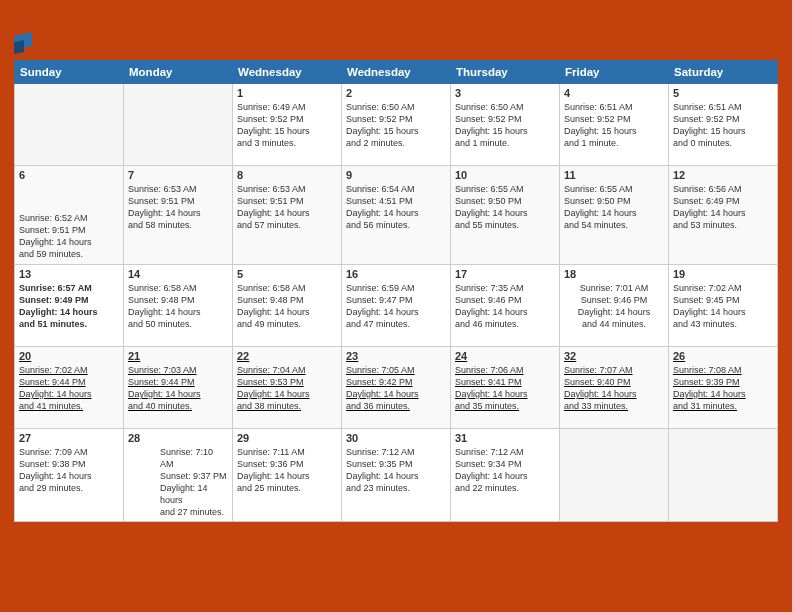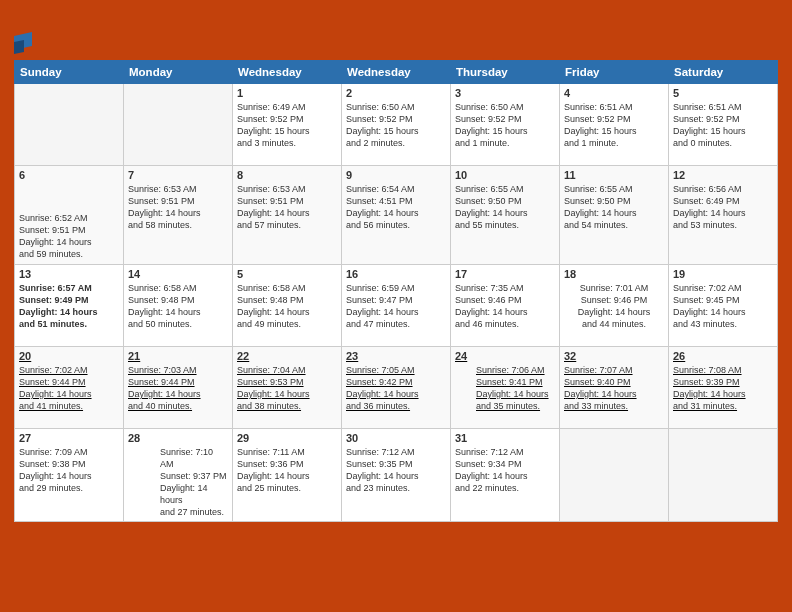--- a/index.html
+++ b/index.html
@@ -302,21 +302,21 @@
           </td>
           <td>
             <span class="day-number">23</span>
             <div class="day-info" style="white-space: pre-line;">Sunrise: 7:05 AM
 Sunset: 9:42 PM
 Daylight: 14 hours
 and 36 minutes.</div>
           </td>
           <td>
             <span class="day-number">24</span>
-            <div class="day-info" style="white-space: pre-line; margin-left: 21px;">Sunrise: 7:06 AM
+            <div class="day-info" style="white-space: pre-line;">Sunrise: 7:06 AM
 Sunset: 9:41 PM
 Daylight: 14 hours
 and 35 minutes.</div>
           </td>
           <td>
             <span class="day-number">32</span>
             <div class="day-info" style="white-space: pre-line;">Sunrise: 7:07 AM
 Sunset: 9:40 PM
 Daylight: 14 hours
 and 33 minutes.</div>

